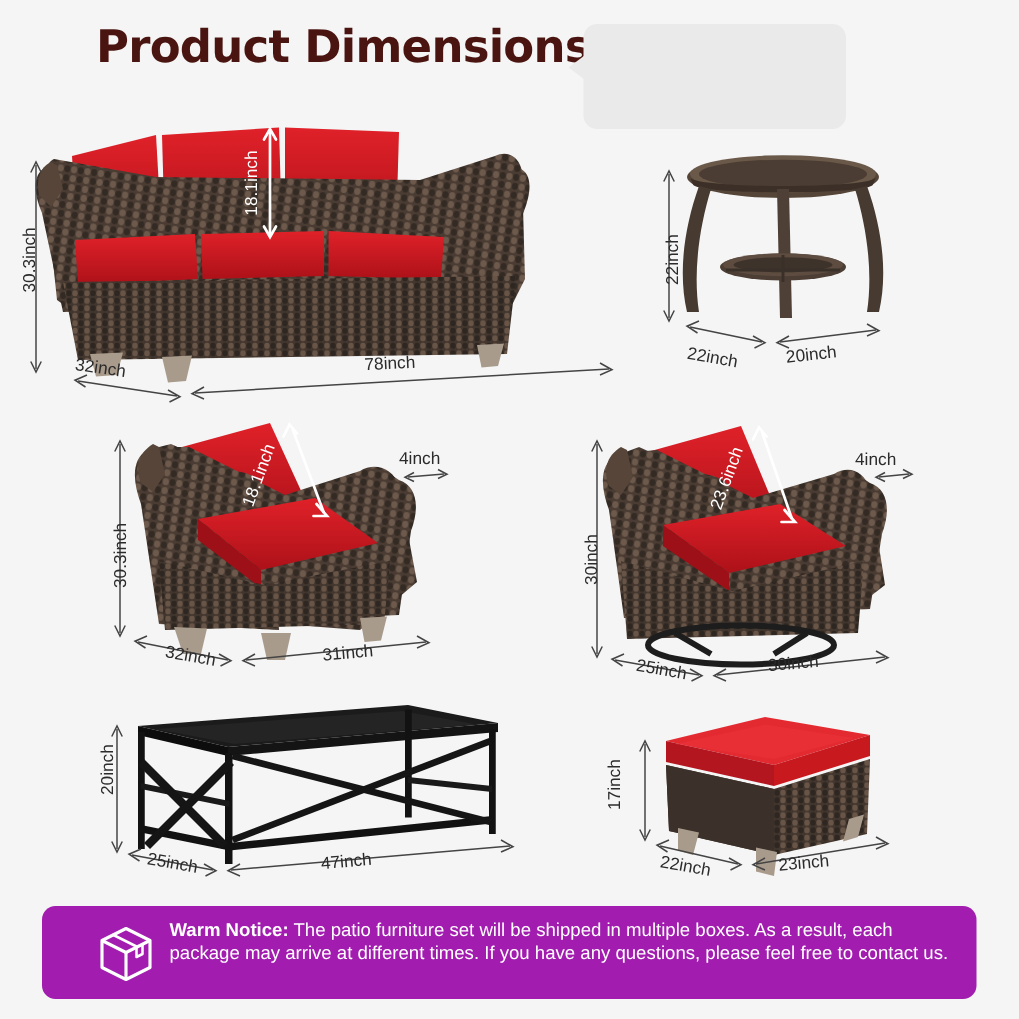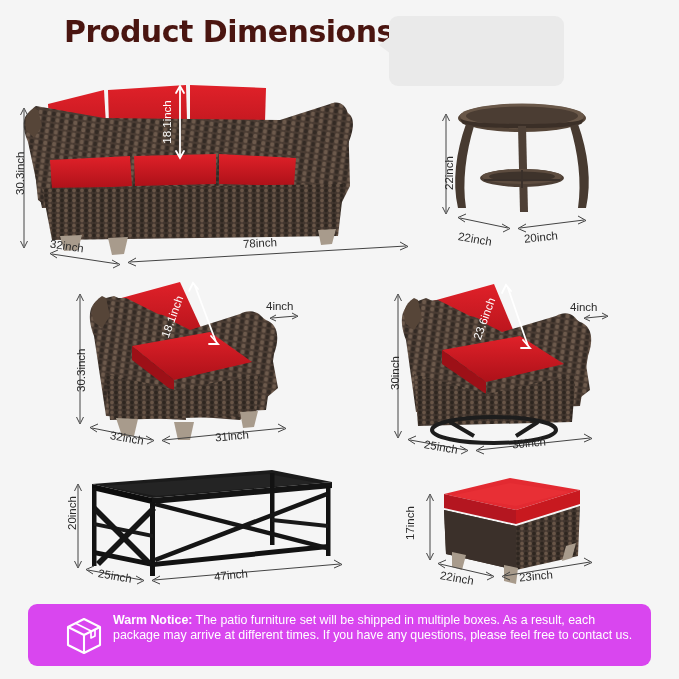--- a/index.html
+++ b/index.html
@@ -30,21 +30,21 @@
   
   .dim{
     position:absolute;font-size:11.5px;color:#2b2b2b;
     font-family:"Liberation Sans",sans-serif;white-space:nowrap;
   }
   .dim.v{transform:rotate(-90deg);transform-origin:left top;}
 
   
   .notice{
     position:absolute;left:28px;top:604px;width:623px;height:62px;
-    background:#d946ef;border-radius:9px;
+    background:#a21caf;border-radius:9px;
   }
   .notice-text{
     position:absolute;left:85px;top:9px;width:520px;
     color:#fff;font-size:12.4px;line-height:15.4px;
     font-family:"Liberation Sans",sans-serif;
   }
   .notice-text b{font-weight:bold;}
   .notice-icon{position:absolute;left:36px;top:12px;}
   svg{display:block;overflow:visible;}
 </style>

